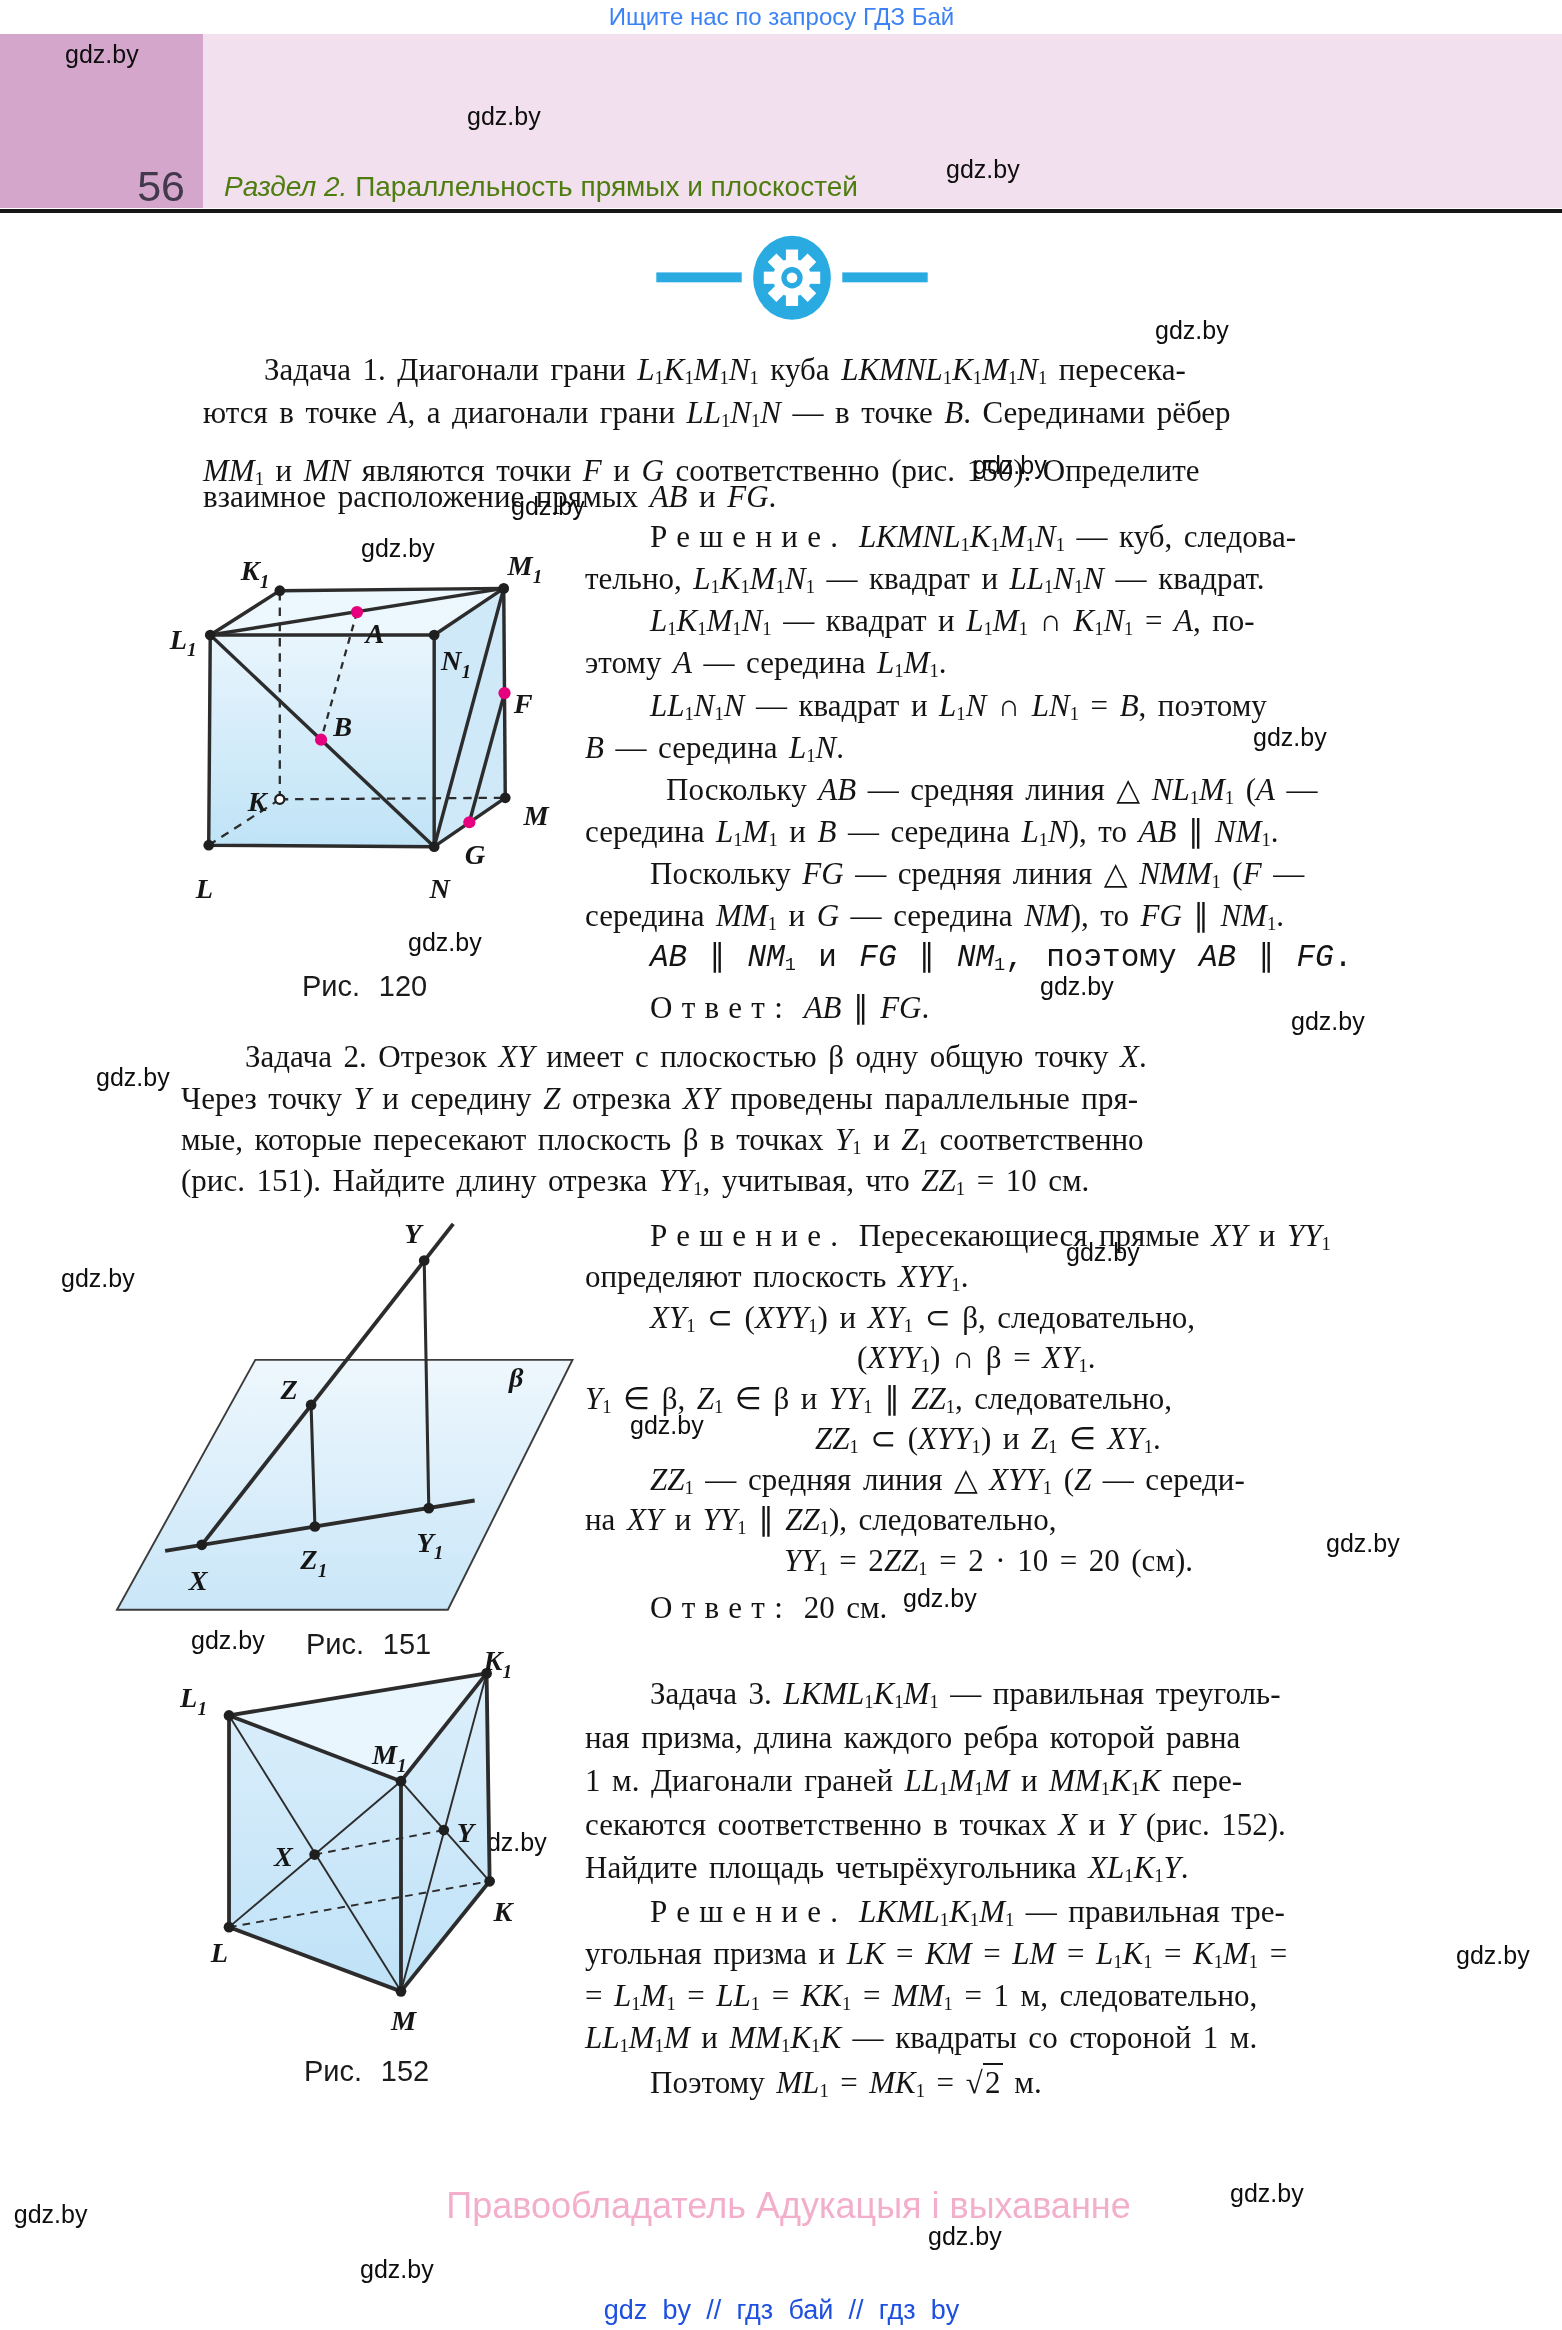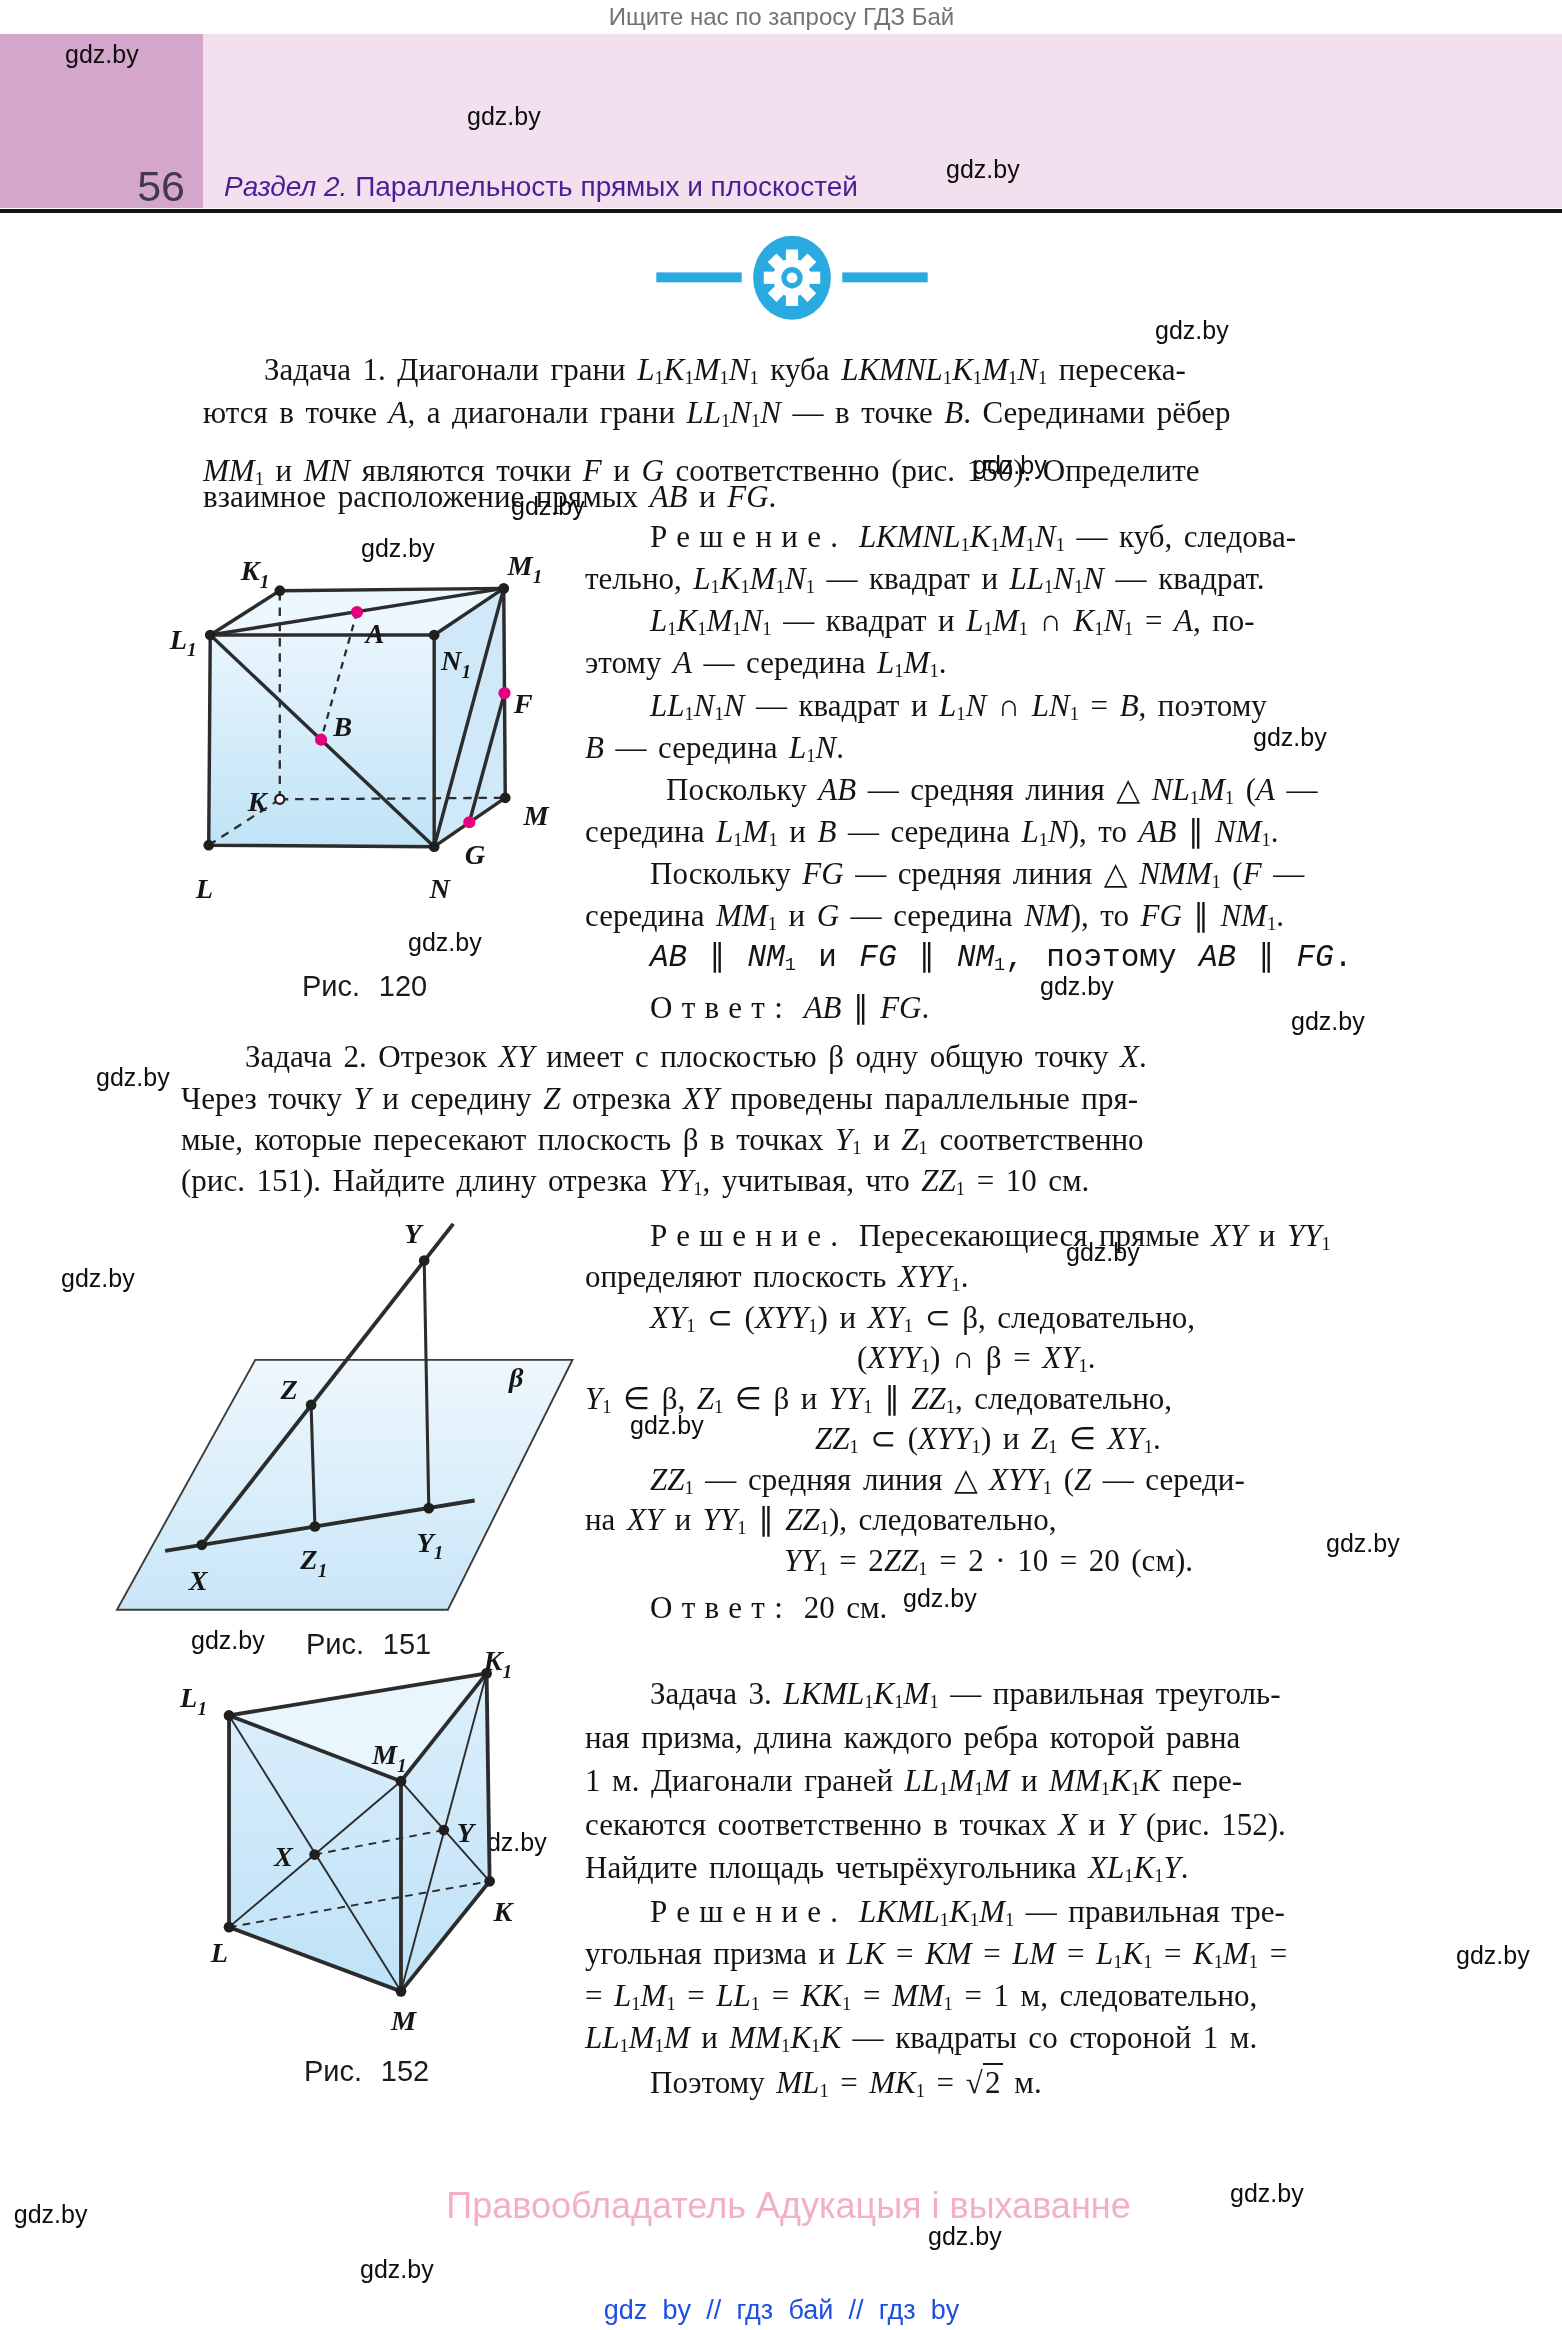--- a/index.html
+++ b/index.html
@@ -7,21 +7,21 @@
        font-family:"Liberation Serif",serif;overflow:hidden;}
   
   #top-banner{position:absolute;left:0;top:3.1px;width:100%;text-align:center;
       font-family:"Liberation Sans",sans-serif;font-size:24px;}
   #header-band{position:absolute;left:0;top:34px;width:1563px;height:174px;}
   #header-spine{position:absolute;left:0;top:34px;width:203px;height:174px;}
   #header-rule{position:absolute;left:0;top:209px;width:1563px;height:3.8px;background:#161616;}
   #page-number{position:absolute;left:98px;top:162px;width:87px;text-align:right;
       font-family:"Liberation Sans",sans-serif;font-size:43px;color:#43394c;}
   #section-title{position:absolute;left:224px;top:171px;
-      font-family:"Liberation Sans",sans-serif;font-size:28px;color:#4c1d95;white-space:nowrap;}
+      font-family:"Liberation Sans",sans-serif;font-size:28px;color:#4d7c0f;white-space:nowrap;}
   #section-title .it{font-style:italic;}
   
   .tline{position:absolute;white-space:nowrap;font-size:31px;color:#141414;
       line-height:1.1;word-spacing:3.8px;}
   .tline i{font-style:italic;}
   .tline b{font-weight:normal;text-align:center;}
   .tline sub{font-size:60%;vertical-align:baseline;position:relative;top:0.22em;line-height:0;}
   .sp{letter-spacing:0.30em;}
   .rad{white-space:nowrap;}
   .rad .rv{border-top:2.3px solid #141414;padding:0 2.3px;}
@@ -37,21 +37,21 @@
       font-size:37px;fill:#161616;}
   
   #copyright{position:absolute;left:0;top:2185px;width:1563px;text-align:center;
       font-family:"Liberation Sans",sans-serif;font-size:36px;}
   #footer-links{position:absolute;left:0;top:2295px;width:1563px;text-align:center;
       font-family:"Liberation Sans",sans-serif;font-size:27px;word-spacing:7.7px;}
 </style>
 </head>
 <body>
 
-<div id="top-banner" style="color: #737373;">Ищите нас по запросу ГДЗ Бай</div>
+<div id="top-banner" style="color: #3b82f6;">Ищите нас по запросу ГДЗ Бай</div>
 
 <div id="header-band" style="background: rgb(242, 224, 238);"></div>
 <div id="header-spine" style="background: rgb(213, 166, 203);"></div>
 <div id="header-rule"></div>
 <div id="page-number">56</div>
 <div id="section-title">
   <span class="it">Раздел 2.</span><span> Параллельность прямых и плоскостей</span>
 </div>
 
 <svg id="gear-svg" style="left:656px;top:232px;" width="272" height="93" viewBox="0 0 356 122">

